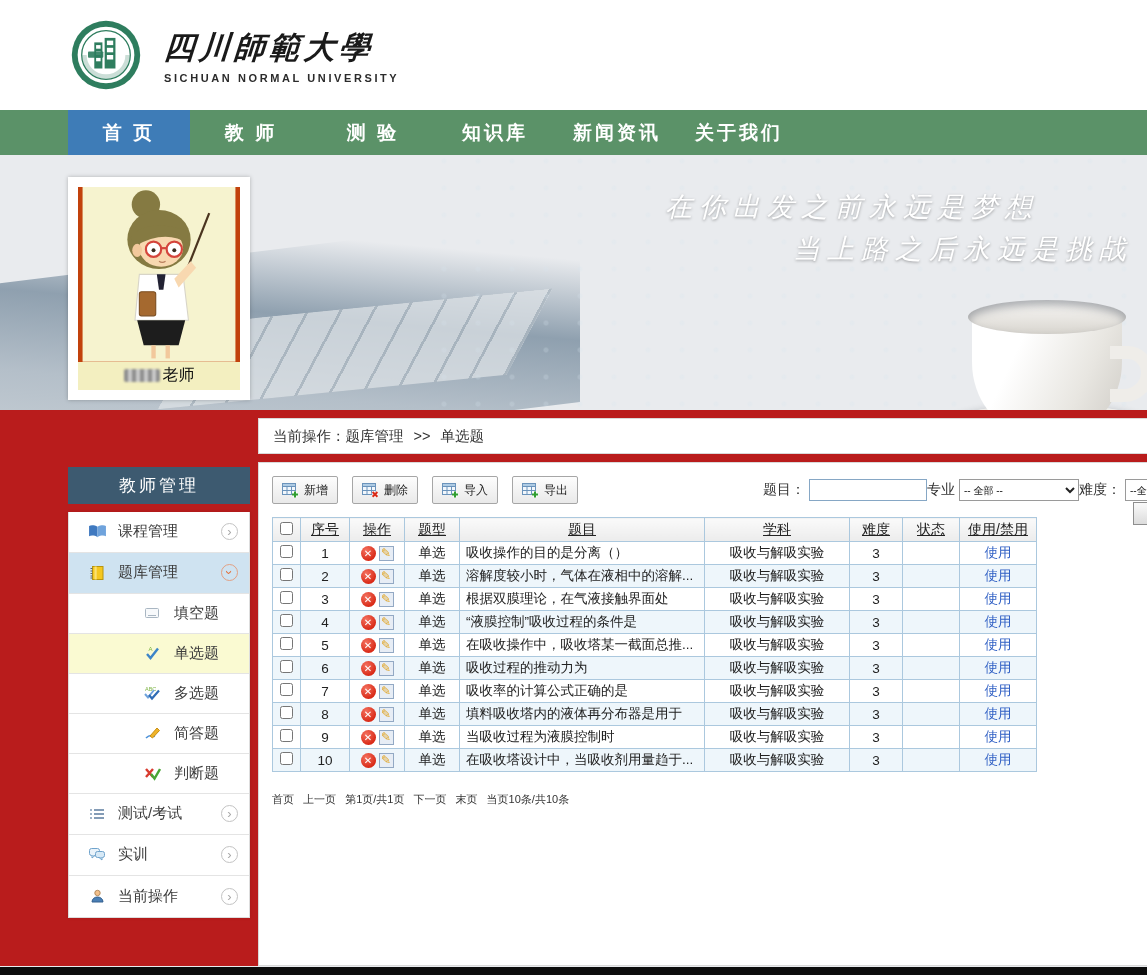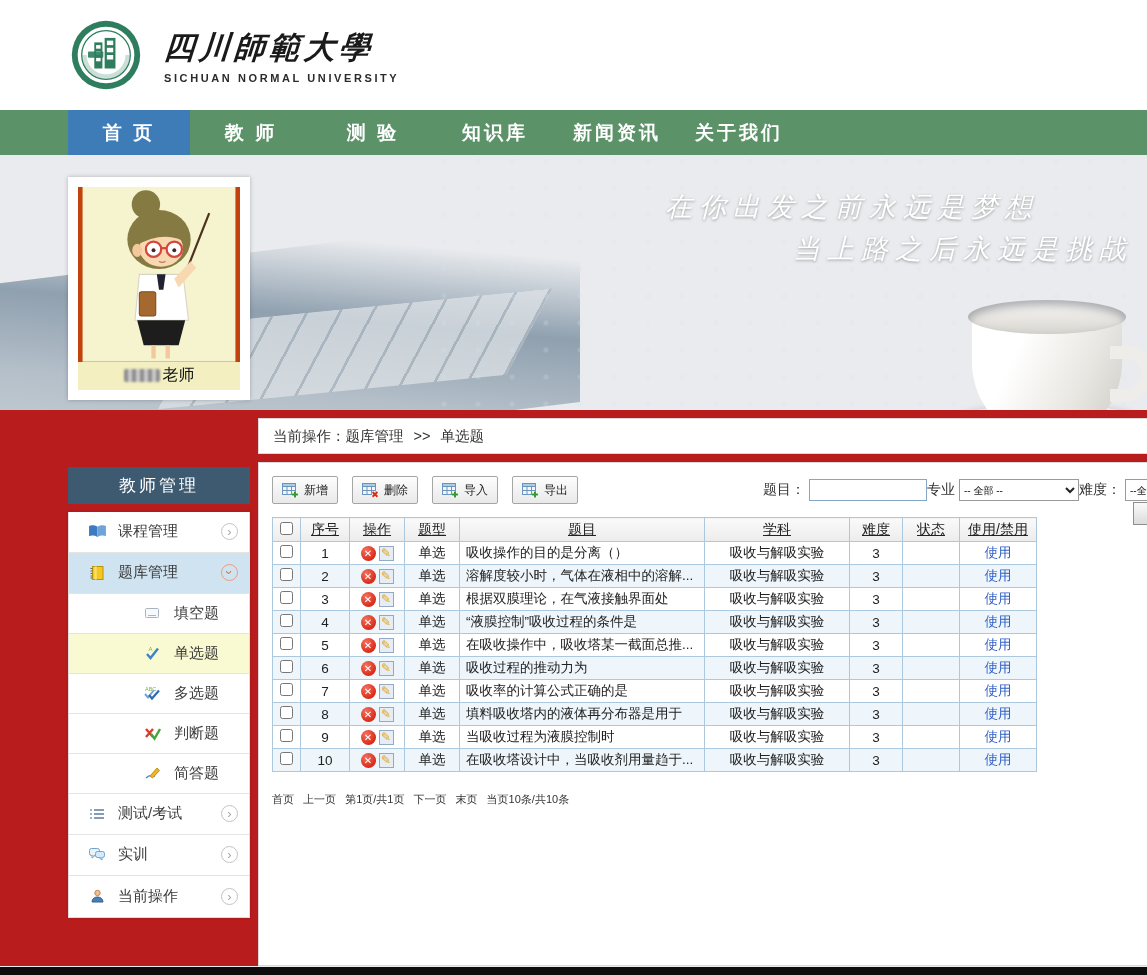--- a/index.html
+++ b/index.html
@@ -237,34 +237,34 @@
                 <text x="2" y="6" font-size="5.5" fill="#7cb342">ABC</text>
                 <path d="M2 9 L5 12.5 L11 5" stroke="#6fa3dc" stroke-width="2" fill="none"></path>
                 <path d="M6 10 L9 13.5 L16 5.5" stroke="#2f6cb5" stroke-width="2.2" fill="none"></path>
               </svg>
           </span>
           <span>多选题</span>
         </li>
         <li class="sb-item sub">
           <span class="sb-ico">
             <svg width="17" height="15" viewBox="0 0 17 15">
+                <path d="M2 12 C5 9 8 9 11 10.5" stroke="#4a90d9" stroke-width="1.6" fill="none"></path>
+                <path d="M6 10 L13 2 L15.5 4.5 L8.5 12 Z" fill="#f0b429" stroke="#c98f12"></path>
+              </svg>
+          </span>
+          <span>简答题</span>
+        </li>
+        <li class="sb-item sub">
+          <span class="sb-ico">
+            <svg width="17" height="15" viewBox="0 0 17 15">
                 <path d="M2 3 L9 11 M9 3 L2 11" stroke="#d83b2f" stroke-width="2.4"></path>
                 <path d="M7 8 L10.5 12.5 L16 3" stroke="#49a636" stroke-width="2.4" fill="none"></path>
               </svg>
           </span>
           <span>判断题</span>
-        </li>
-        <li class="sb-item sub">
-          <span class="sb-ico">
-            <svg width="17" height="15" viewBox="0 0 17 15">
-                <path d="M2 12 C5 9 8 9 11 10.5" stroke="#4a90d9" stroke-width="1.6" fill="none"></path>
-                <path d="M6 10 L13 2 L15.5 4.5 L8.5 12 Z" fill="#f0b429" stroke="#c98f12"></path>
-              </svg>
-          </span>
-          <span>简答题</span>
         </li>
         <li class="sb-item">
           <span class="sb-ico">
             <svg width="16" height="14" viewBox="0 0 16 14">
                 <rect x="1" y="2" width="2" height="2" fill="#9fb3c8"></rect>
                 <rect x="1" y="6" width="2" height="2" fill="#9fb3c8"></rect>
                 <rect x="1" y="10" width="2" height="2" fill="#9fb3c8"></rect>
                 <path d="M5 3 h10 M5 7 h10 M5 11 h10" stroke="#5c7c9e" stroke-width="1.6"></path>
               </svg>
           </span>

